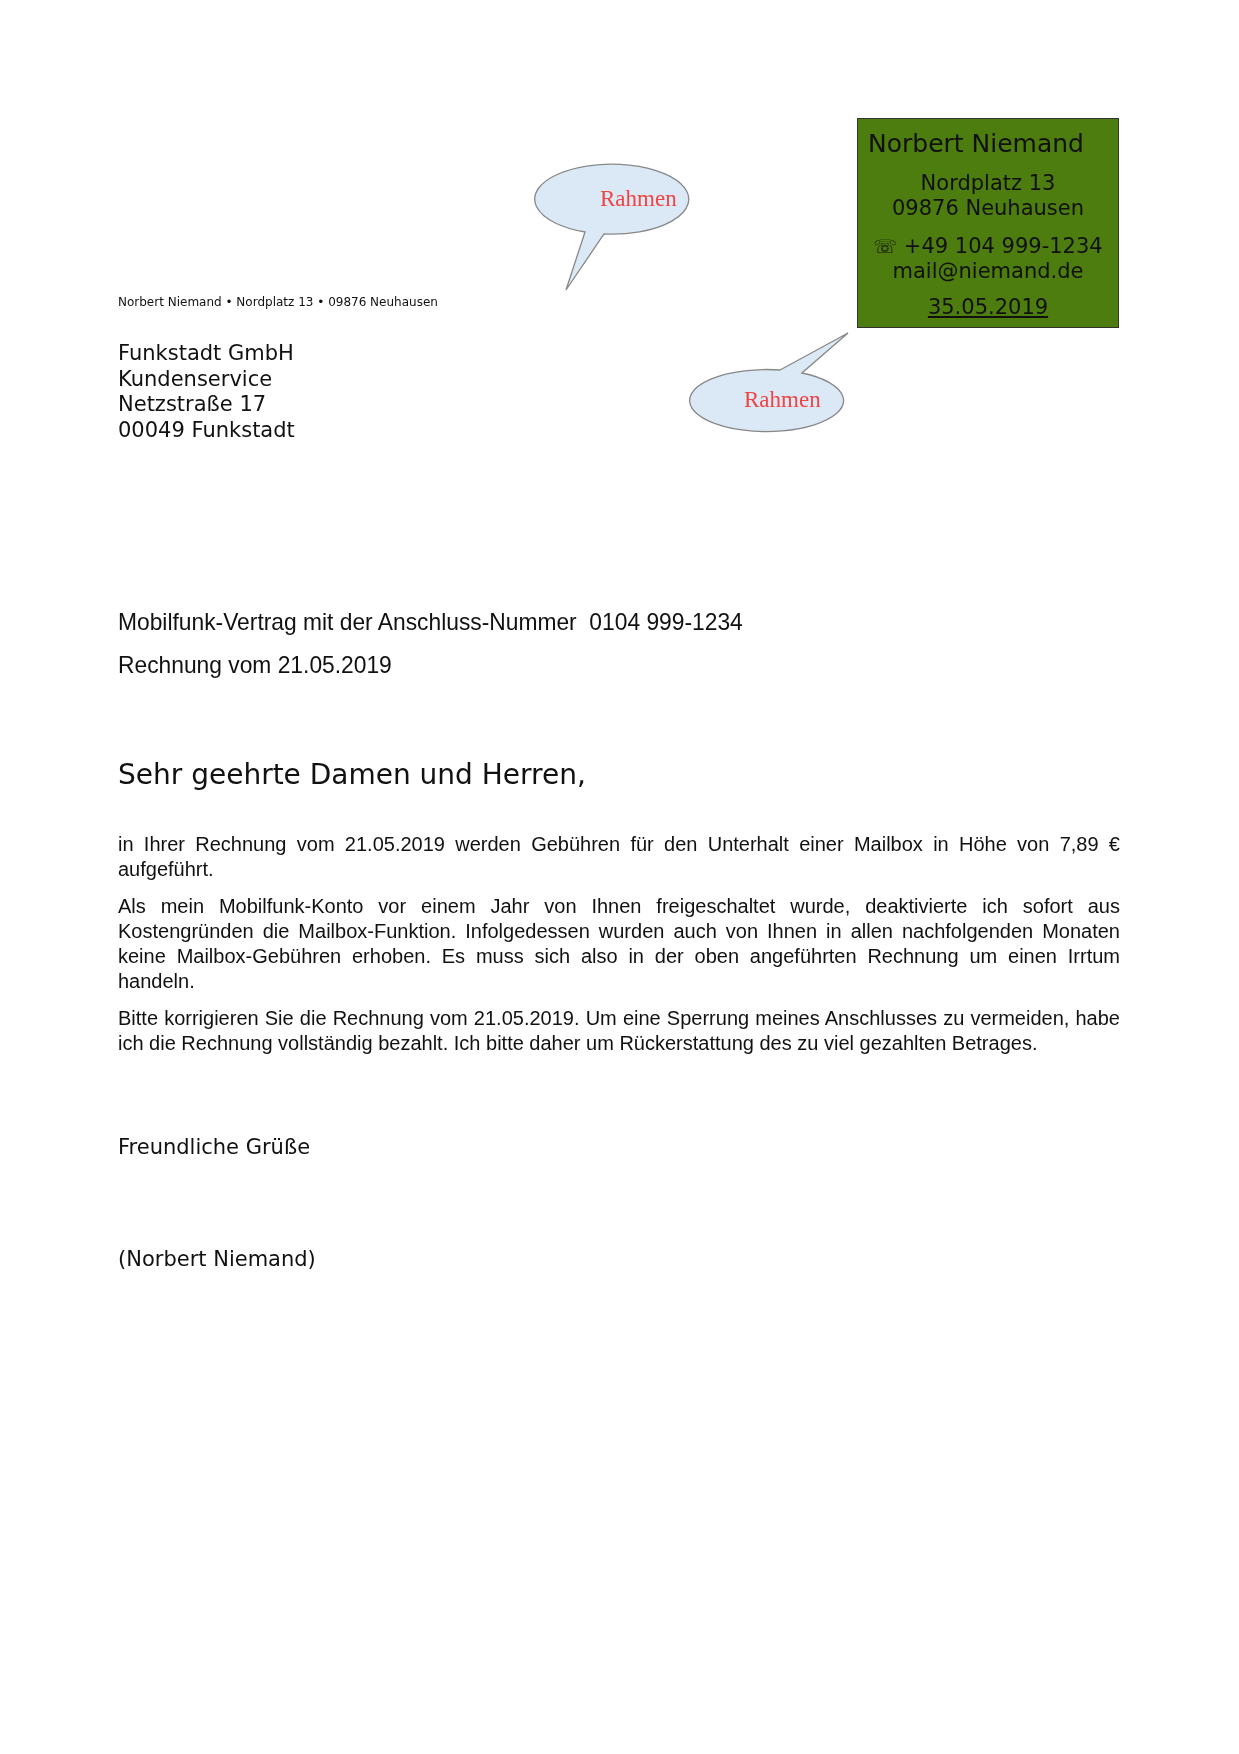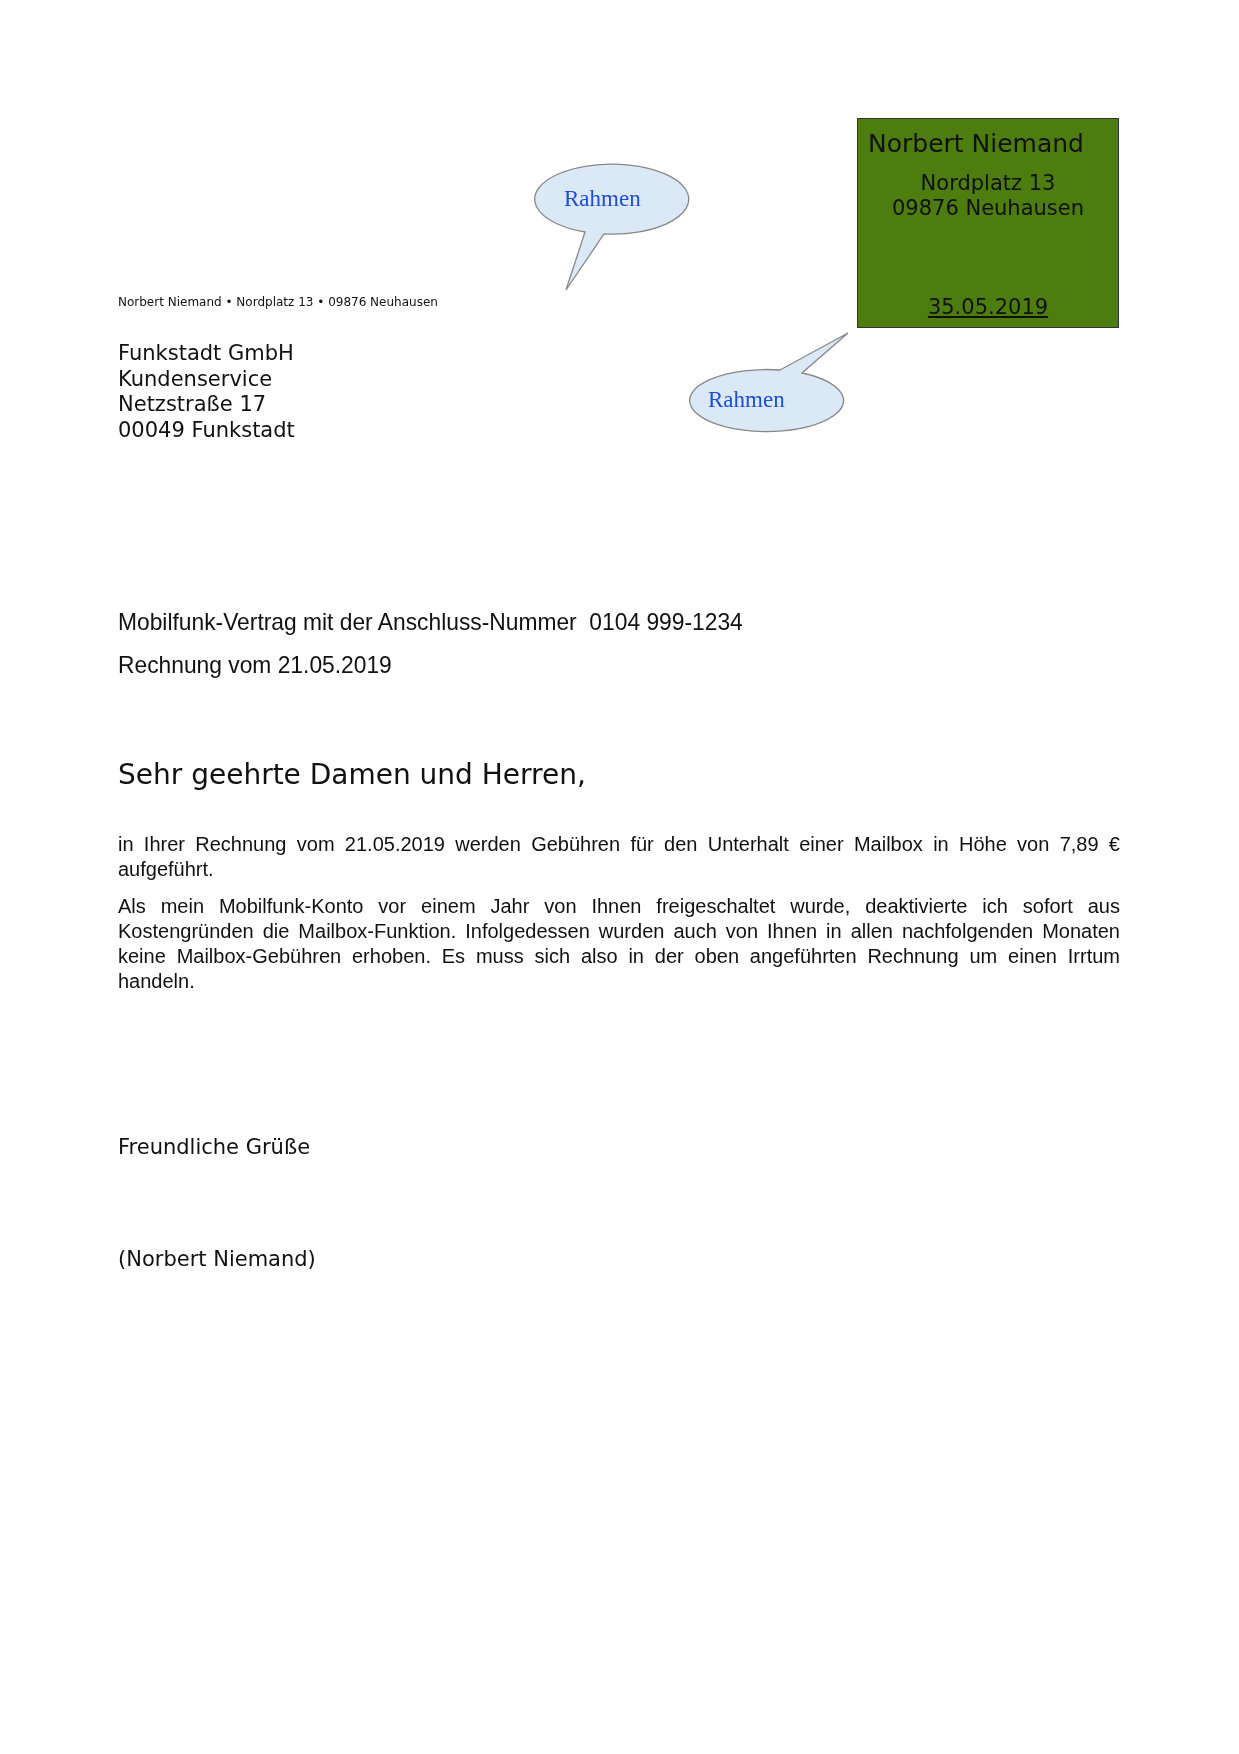--- a/index.html
+++ b/index.html
@@ -13,41 +13,48 @@
     .return-line { left: 118px; top: 295px; font-size: 12px; white-space: nowrap; }
     .recipient { left: 118px; top: 341px; font-size: 21px; line-height: 25.5px; }
     .subject { left: 118px; top: 600px; font-size: 24px; line-height: 43px;
                font-family: "Liberation Sans", sans-serif; transform: scaleX(0.95); transform-origin: left; }
     .salutation { left: 118px; top: 758px; font-size: 28px; }
     .body-text { left: 118px; top: 832px; width: 1002px; font-size: 20px; line-height: 25.3px;
                  font-family: "Liberation Sans", sans-serif; }
     .body-text p { margin: 0 0 11px 0; text-align: justify; transform: none; }
     .closing { left: 118px; top: 1135px; font-size: 21px; }
     .signature { left: 118px; top: 1247px; font-size: 21px; }
-    .balloon-label { position: absolute; font-family: "Liberation Serif", serif; font-size: 23px; color: #1d4ed8; }
+    .balloon-label { position: absolute; font-family: "Liberation Serif", serif; font-size: 23px; color: #ef4444; margin-left: 36px; }
     svg.callouts { position: absolute; left: 0; top: 0; }
   </style>
 </head>
 <body>
 
 <svg class="callouts" width="1239" height="1754">
 
   <path d="M 585 232 L 566 290 L 604 234 A 77 35 0 1 0 585 232 Z" fill="#dbe8f5" stroke="#888" stroke-width="1.3"></path>
 
   <path d="M 780 370 L 848 333 L 802 373 A 77 31 0 1 1 780 370 Z" fill="#dbe8f5" stroke="#888" stroke-width="1.3"></path>
 </svg>
 
 <span class="balloon-label" style="left:564px; top:186px;">Rahmen</span>
 <span class="balloon-label" style="left:708px; top:387px;">Rahmen</span>
 
 <div class="abs sender-box">
   <div class="sender-name">Norbert Niemand</div>
   <div class="sender-lines" style="top:52px;">
     <div>Nordplatz 13</div>
     <div>09876 Neuhausen</div>
+  </div>
+  <div class="sender-lines" style="top:115px;">
+    <div>
+      <span style="font-size:19px;">☏</span>
+      <span>+49 104 999-1234</span>
+    </div>
+    <div>mail@niemand.de</div>
   </div>
   <div class="sender-lines" style="top:176px;text-decoration:underline;">35.05.2019</div>
 </div>
 
 <div class="abs return-line">Norbert Niemand • Nordplatz 13 • 09876 Neuhausen</div>
 
 <div class="abs recipient">
   <div>Funkstadt GmbH</div>
   <div>Kundenservice</div>
   <div>Netzstraße 17</div>
@@ -57,17 +64,18 @@
 <div class="abs subject">
   <div style="white-space:pre;">Mobilfunk-Vertrag mit der Anschluss-Nummer  0104 999-1234</div>
   <div>Rechnung vom 21.05.2019</div>
 </div>
 
 <div class="abs salutation">Sehr geehrte Damen und Herren,</div>
 
 <div class="abs body-text">
   <p>in Ihrer Rechnung vom 21.05.2019 werden Gebühren für den Unterhalt einer Mailbox in Höhe von 7,89 € aufgeführt.</p>
   <p>Als mein Mobilfunk-Konto vor einem Jahr von Ihnen freigeschaltet wurde, deaktivierte ich sofort aus Kostengründen die Mailbox-Funktion. Infolgedessen wurden auch von Ihnen in allen nachfolgenden Monaten keine Mailbox-Gebühren erhoben. Es muss sich also in der oben angeführten Rechnung um einen Irrtum handeln.</p>
+  <p>Bitte korrigieren Sie die Rechnung vom 21.05.2019. Um eine Sperrung meines Anschlusses zu vermeiden, habe ich die Rechnung vollständig bezahlt. Ich bitte daher um Rückerstattung des zu viel gezahlten Betrages.</p>
 </div>
 
 <div class="abs closing">Freundliche Grüße</div>
 
 <div class="abs signature">(Norbert Niemand)</div>
 
 </body></html>

